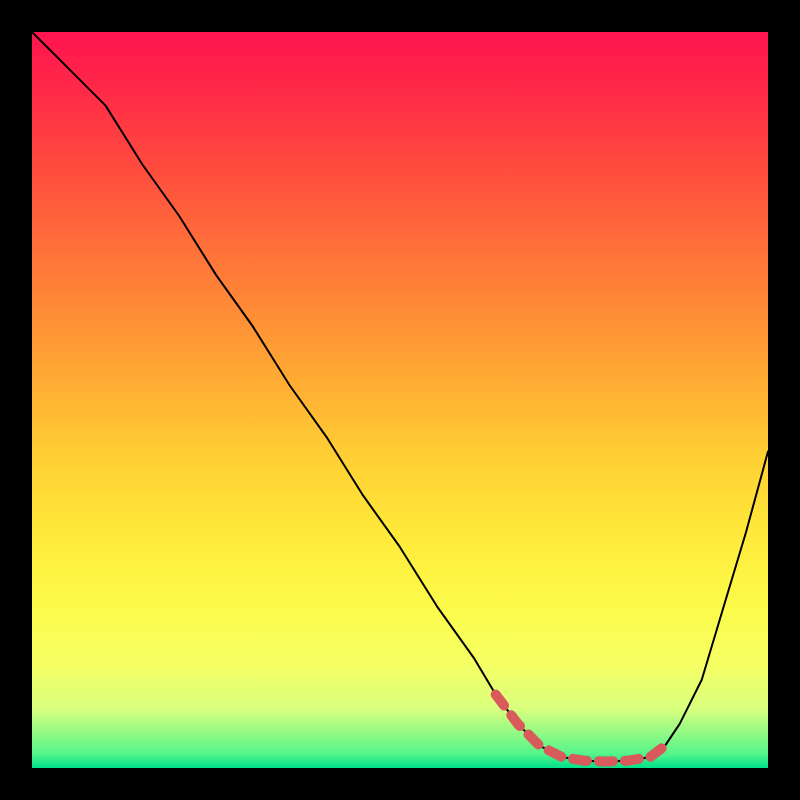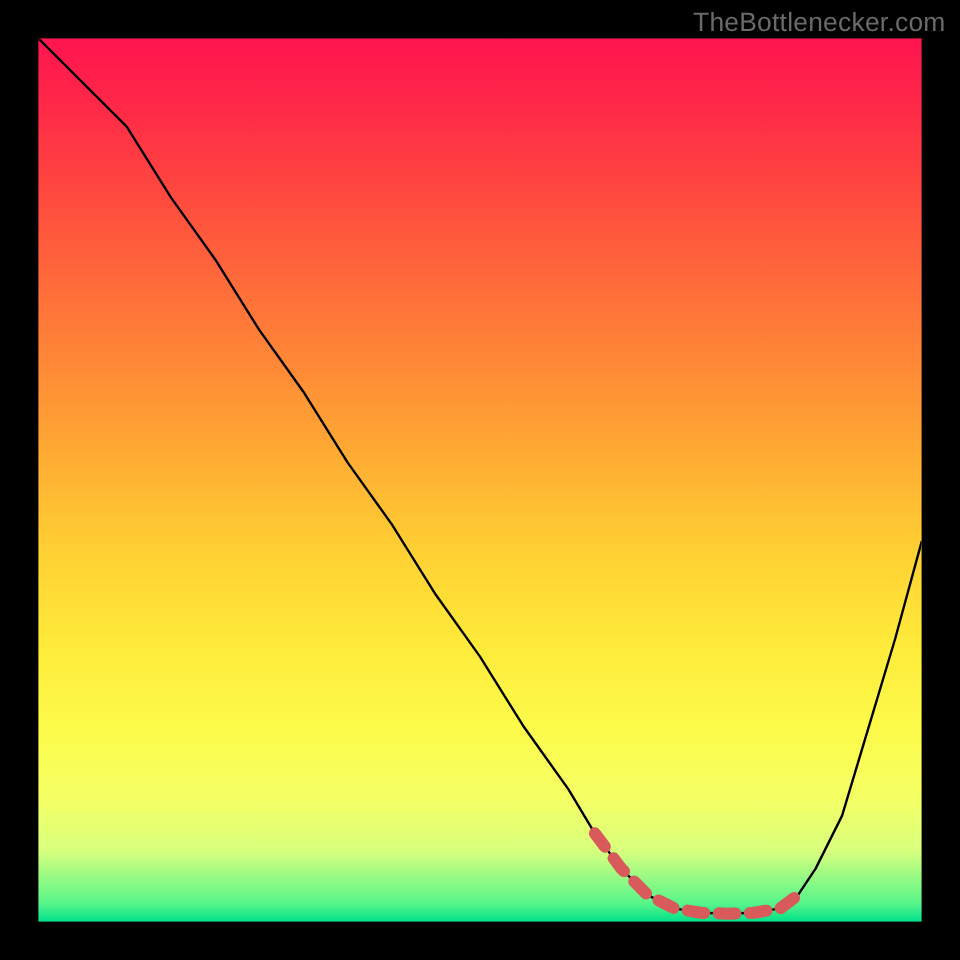--- a/index.html
+++ b/index.html
@@ -62,14 +62,13 @@
 
 <div class="frame">
   <div class="plot-area">
     <svg viewBox="0 0 736 736" preserveAspectRatio="none">
       <g id="series-group">
           <path d="M0.00 0.00 L22.08 22.08 L44.16 44.16 L73.60 73.60 L110.40 132.48 L147.20 184.00 L184.00 242.88 L220.80 294.40 L257.60 353.28 L294.40 404.80 L331.20 463.68 L368.00 515.20 L404.80 574.08 L441.60 625.60 L463.68 662.40 L485.76 691.84 L507.84 713.92 L529.92 724.96 L552.00 728.64 L574.08 729.38 L596.16 728.64 L618.24 724.96 L632.96 713.92 L647.68 691.84 L669.76 647.68 L691.84 574.08 L713.92 500.48 L736.00 419.52" fill="none" stroke="#000000" stroke-width="2" stroke-linecap="round" stroke-linejoin="round"></path>
           <path d="M463.68 662.40 L485.76 691.84 L507.84 713.92 L529.92 724.96 L552.00 728.64 L574.08 729.38 L596.16 728.64 L618.24 724.96 L632.96 713.92" fill="none" stroke="#d85a5a" stroke-width="10" stroke-linecap="round" stroke-linejoin="round" stroke-dasharray="14 12"></path>
         </g>
     </svg>
   </div>
-  <div class="watermark">TheBottlenecker.com</div>
 </div>
 
 </body></html>

